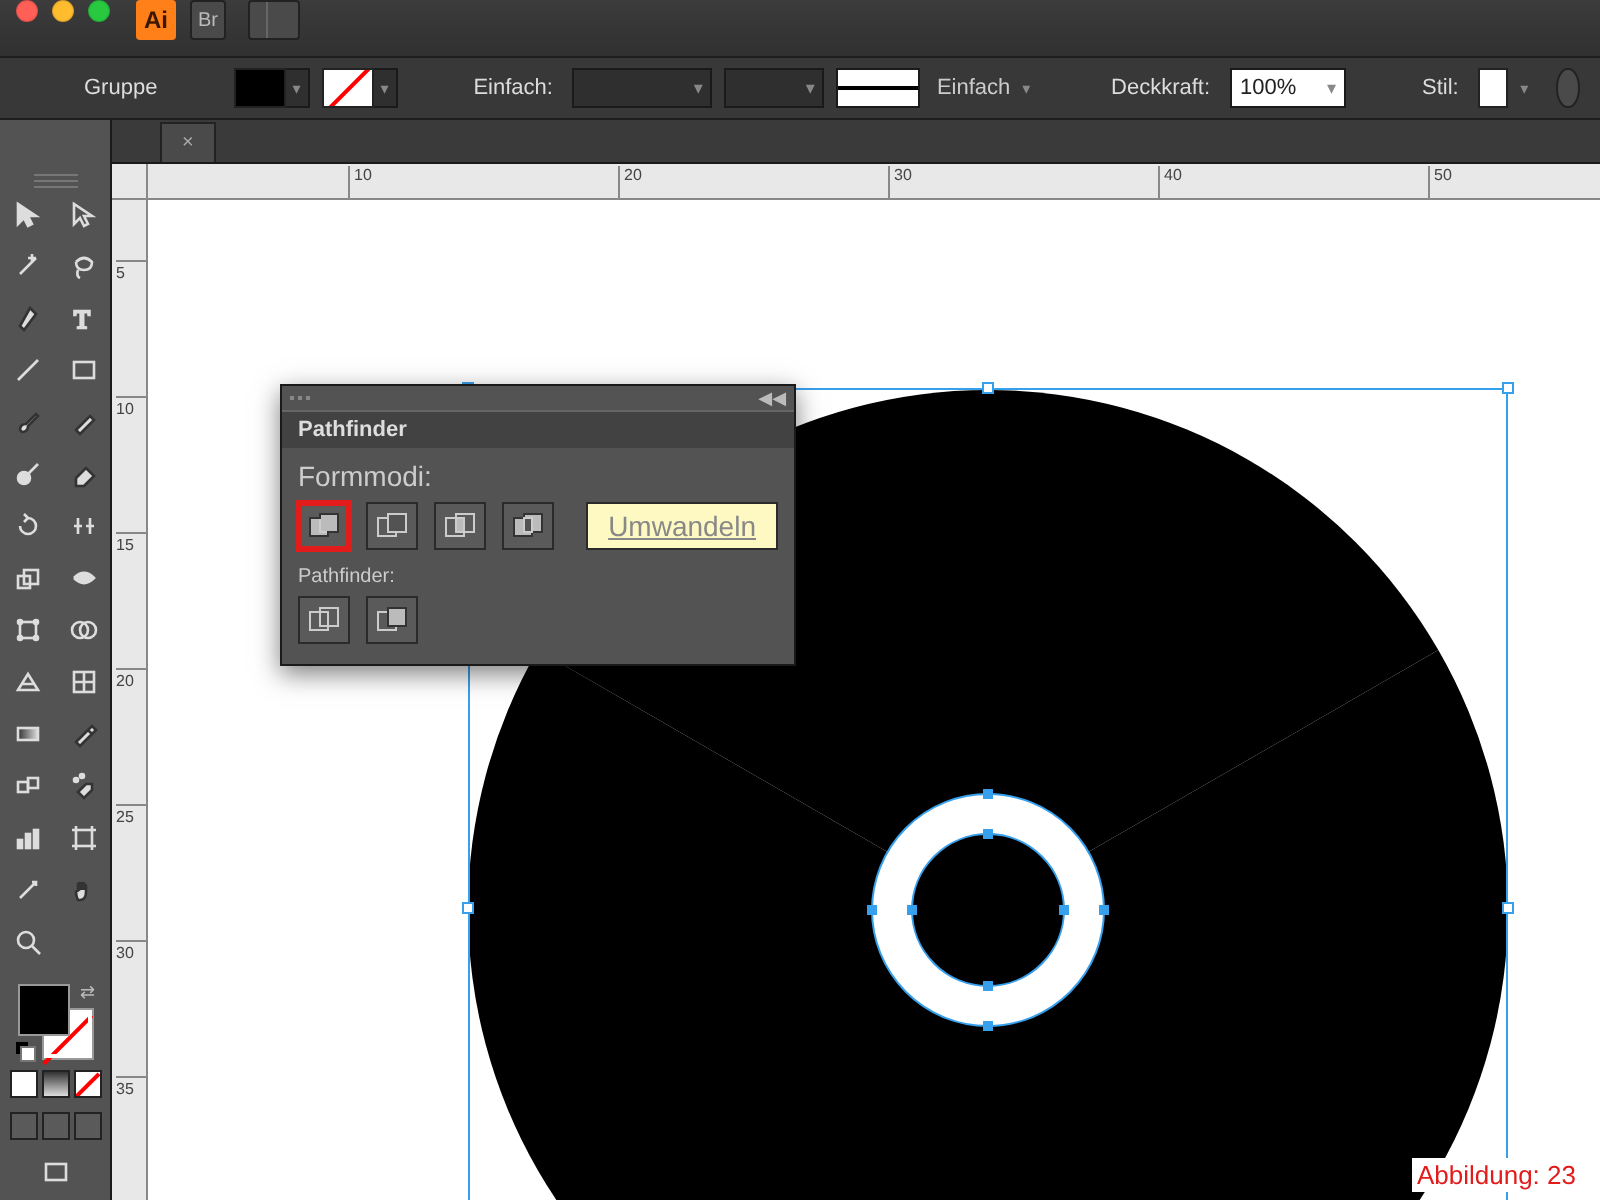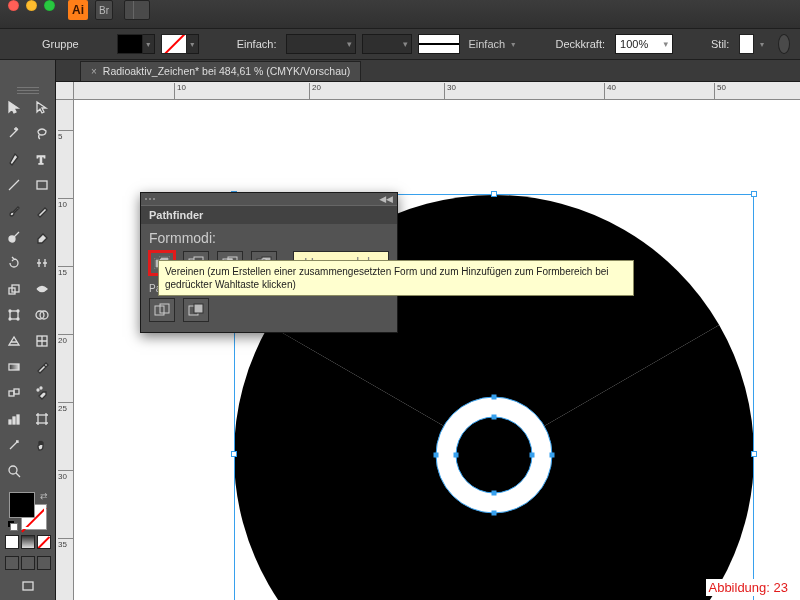--- a/index.html
+++ b/index.html
@@ -141,21 +141,20 @@
   <div class="swatch" style="background:#fff"></div>
   <div style="width:12px;color:#888;font-size:8px">▾</div>
   <div style="flex:1"></div>
   <div class="circ-btn"></div>
 </div>
 
 <div class="doctabs">
   <div class="spacer"></div>
   <div class="doctab">
     <span class="x">×</span>
-    <span>Radioaktiv_Zeichen* bei 484,61 % (CMYK/Vorschau)</span>
   </div>
 </div>
 
 <div class="main">
 
   <div class="tools">
     <div class="tool-handle">
         <span></span>
       </div>
     <div class="tgrid">
@@ -354,21 +353,21 @@
       </div>
     </div>
   </div>
 
   <div class="canvas-wrap">
     <div class="ruler-c"></div>
     <div class="ruler-h">
       <div class="tick" style="left:100px">10</div>
       <div class="tick" style="left:235px">20</div>
       <div class="tick" style="left:370px">30</div>
-      <div class="tick" style="left:530px">40</div>
+      <div class="tick" style="left:505px">40</div>
       <div class="tick" style="left:640px">50</div>
     </div>
     <div class="ruler-v">
       <div class="tick" style="top:30px">5</div>
       <div class="tick" style="top:98px">10</div>
       <div class="tick" style="top:166px">15</div>
       <div class="tick" style="top:234px">20</div>
       <div class="tick" style="top:302px">25</div>
       <div class="tick" style="top:370px">30</div>
       <div class="tick" style="top:438px">35</div>
@@ -471,15 +470,14 @@
         <div class="pf-btn">
             <svg width="18" height="16">
               <rect x="2" y="4" width="9" height="9" stroke="#ccc"></rect>
               <rect x="7" y="2" width="9" height="9" fill="#bbb" stroke="#333"></rect>
             </svg>
           </div>
       </div>
     </div>
   </div>
 
-  <div class="tooltip">Vereinen (zum Erstellen einer zusammengesetzten Form und zum Hinzufügen zum Formbereich bei gedrückter Wahltaste klicken)</div>
 
 </div>
 
 </body></html>

